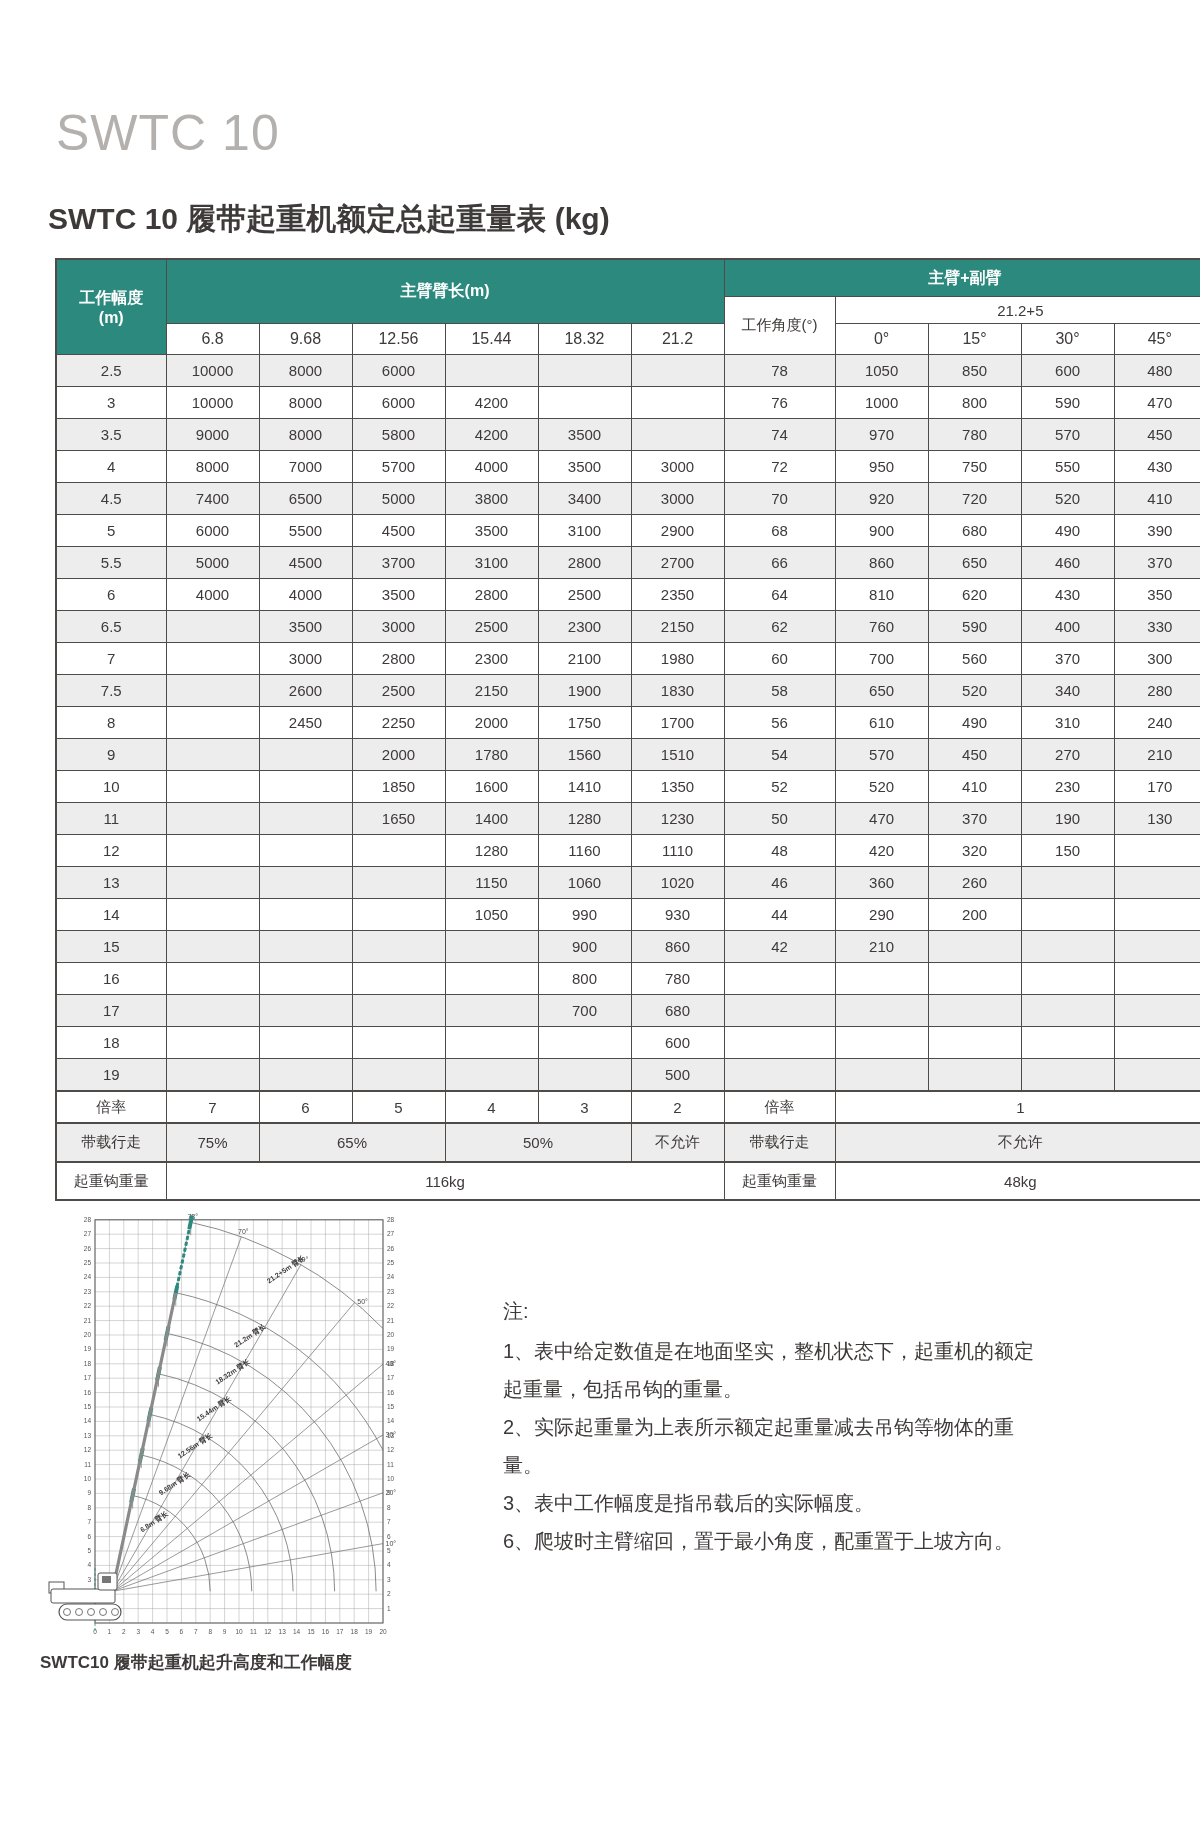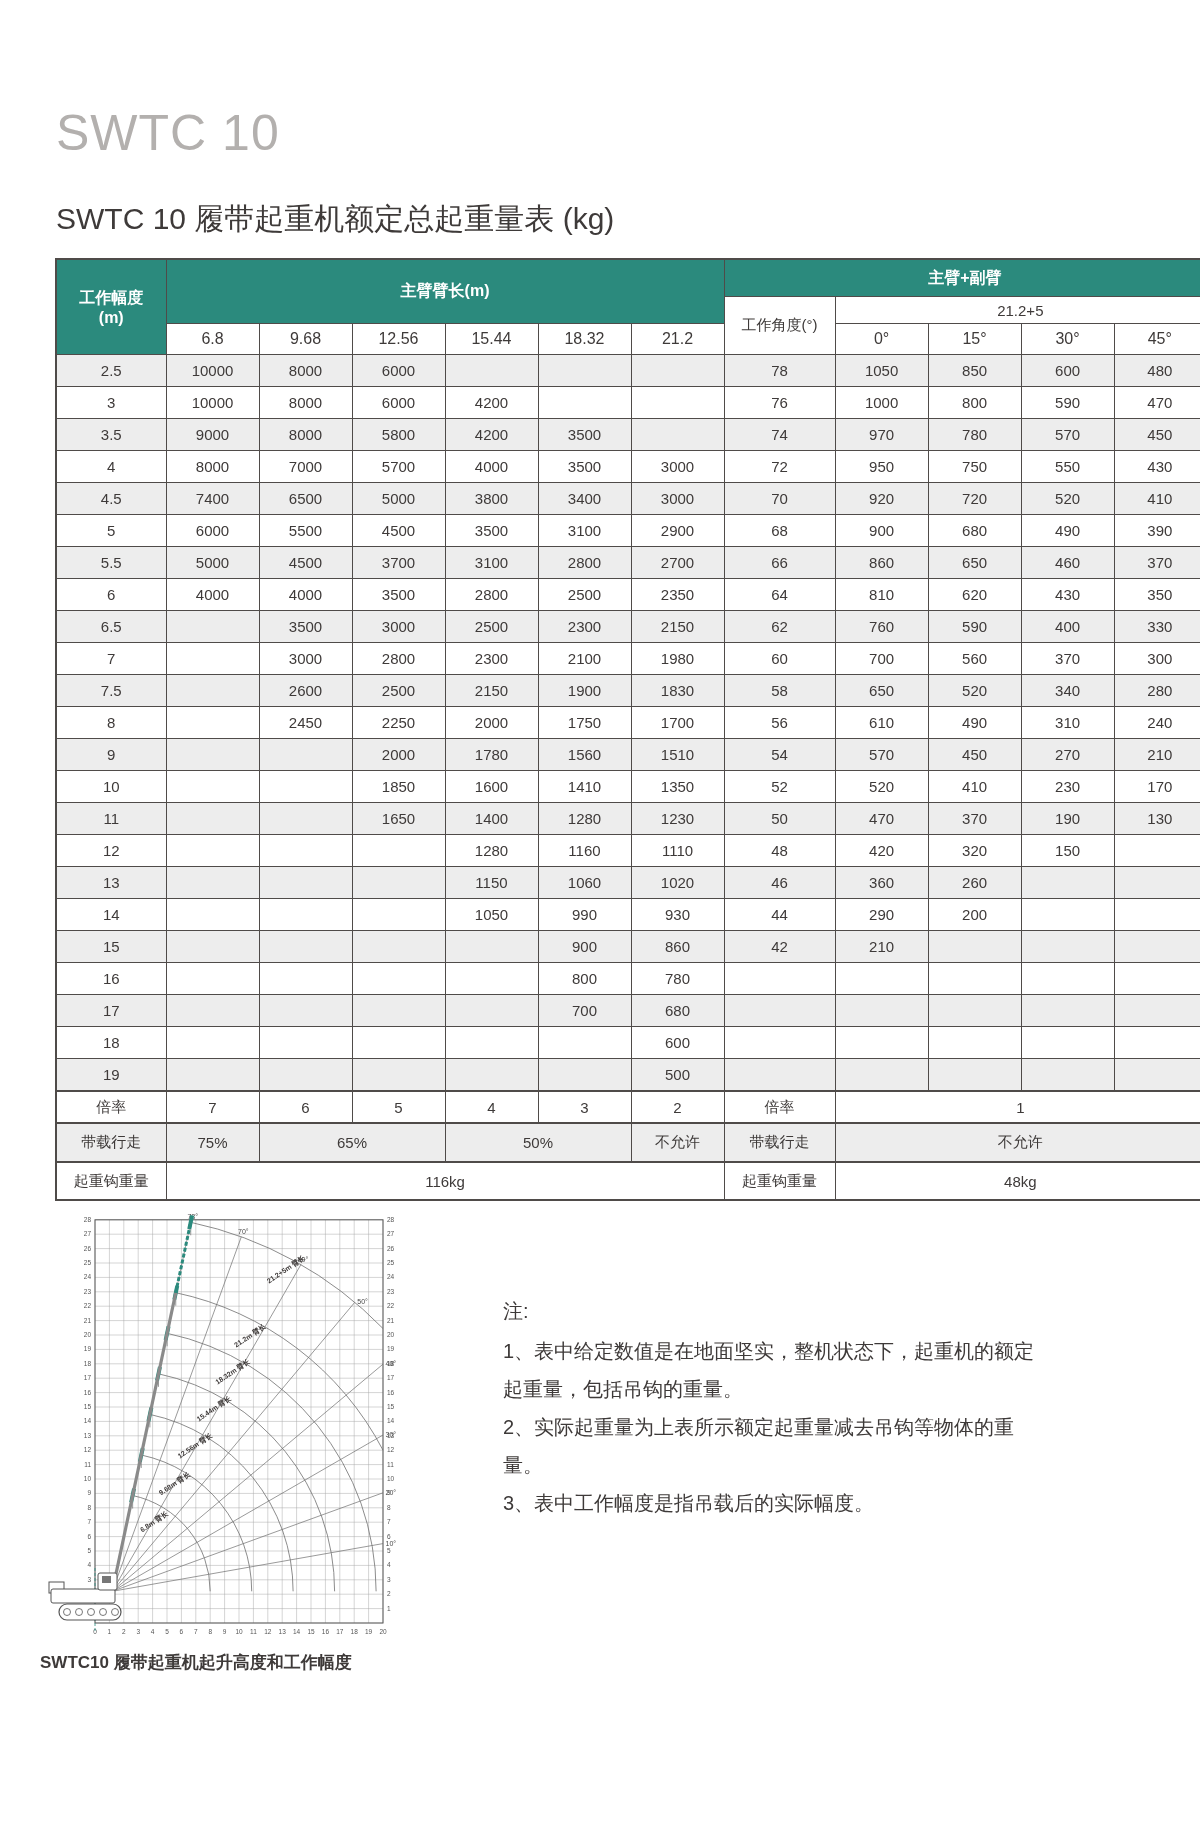--- a/index.html
+++ b/index.html
@@ -1,21 +1,21 @@
 <!DOCTYPE html>
 <html><head>
 <meta charset="utf-8">
 <style>
   html,body{margin:0;padding:0;background:#fff;}
   body{width:1200px;height:1826px;position:relative;overflow:hidden;
        font-family:"Liberation Sans","DejaVu Sans",sans-serif;color:#3E3A39;}
 
   .brand-title{position:absolute;left:56px;top:108px;font-size:50px;line-height:1;
                color:#B3B0AE;font-weight:400;letter-spacing:1px;}
-  .table-title{position:absolute;left:56px;top:199px;font-size:30px;font-weight:400;color:#3E3A39;}
+  .table-title{position:absolute;left:48px;top:199px;font-size:30px;font-weight:700;color:#3E3A39;}
 
   table.load{position:absolute;left:55px;top:258px;width:1148px;border-collapse:collapse;
              table-layout:fixed;text-align:center;font-size:15px;border:2px solid #4F4B49;}
   table.load th,table.load td{border:1px solid #4F4B49;padding:0;height:31px;font-weight:400;
              overflow:hidden;white-space:nowrap;}
   table.load th.teal{background:#2B8A7D;color:#fff;font-weight:700;font-size:16px;}
   table.load tr.h1 th{height:36px;}
   table.load tr.h2 th{height:26px;}
   table.load tr.h3 th{height:30px;font-size:16px;}
   table.load tr.alt td{background:#EDEDED;}
@@ -620,15 +620,16 @@
         <circle cx="75" cy="407" r="3.5" fill="#fff" stroke="#555" stroke-width="0.8"></circle>
       </svg>
     <div class="diagram-caption">SWTC10 履带起重机起升高度和工作幅度</div>
   </div>
 
   <div class="notes" id="notes">
     <div class="note-heading">注:</div>
   <div>1、表中给定数值是在地面坚实，整机状态下，起重机的额定起重量，包括吊钩的重量。</div>
       <div>2、实际起重量为上表所示额定起重量减去吊钩等物体的重量。</div>
       <div>3、表中工作幅度是指吊载后的实际幅度。</div>
+      <div>6、爬坡时主臂缩回，置于最小角度，配重置于上坡方向。</div>
     </div>
 
 </div>
 
 </body></html>

